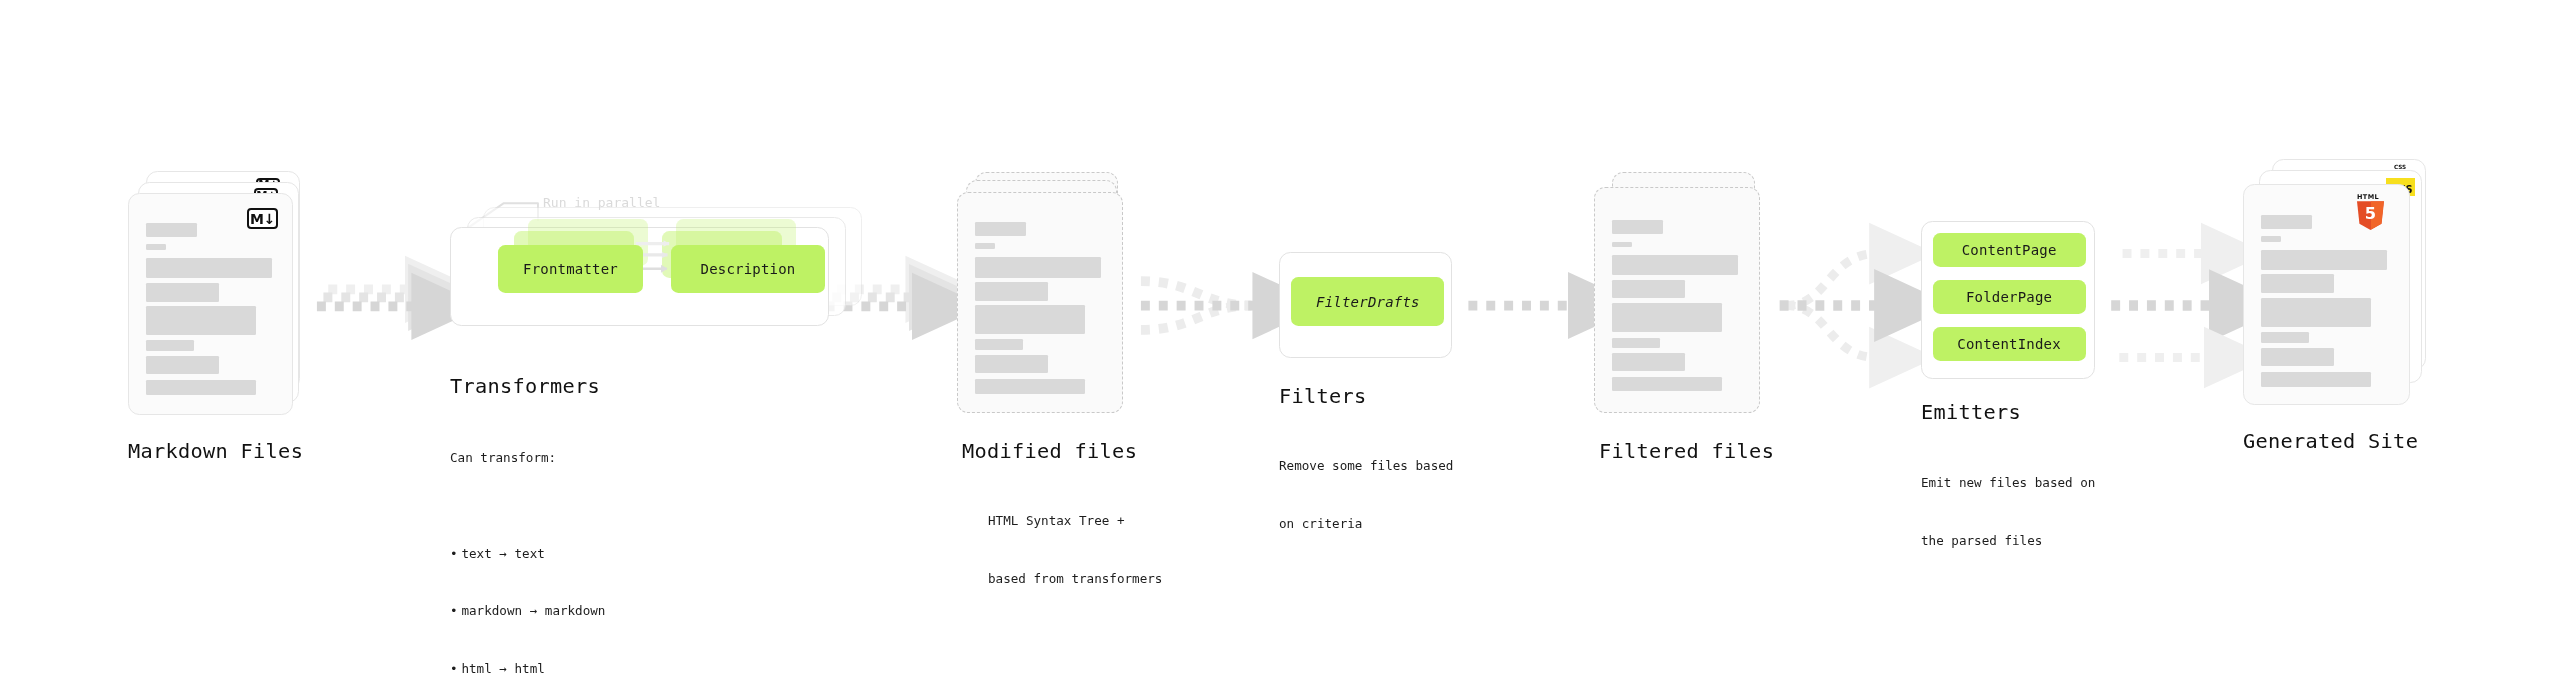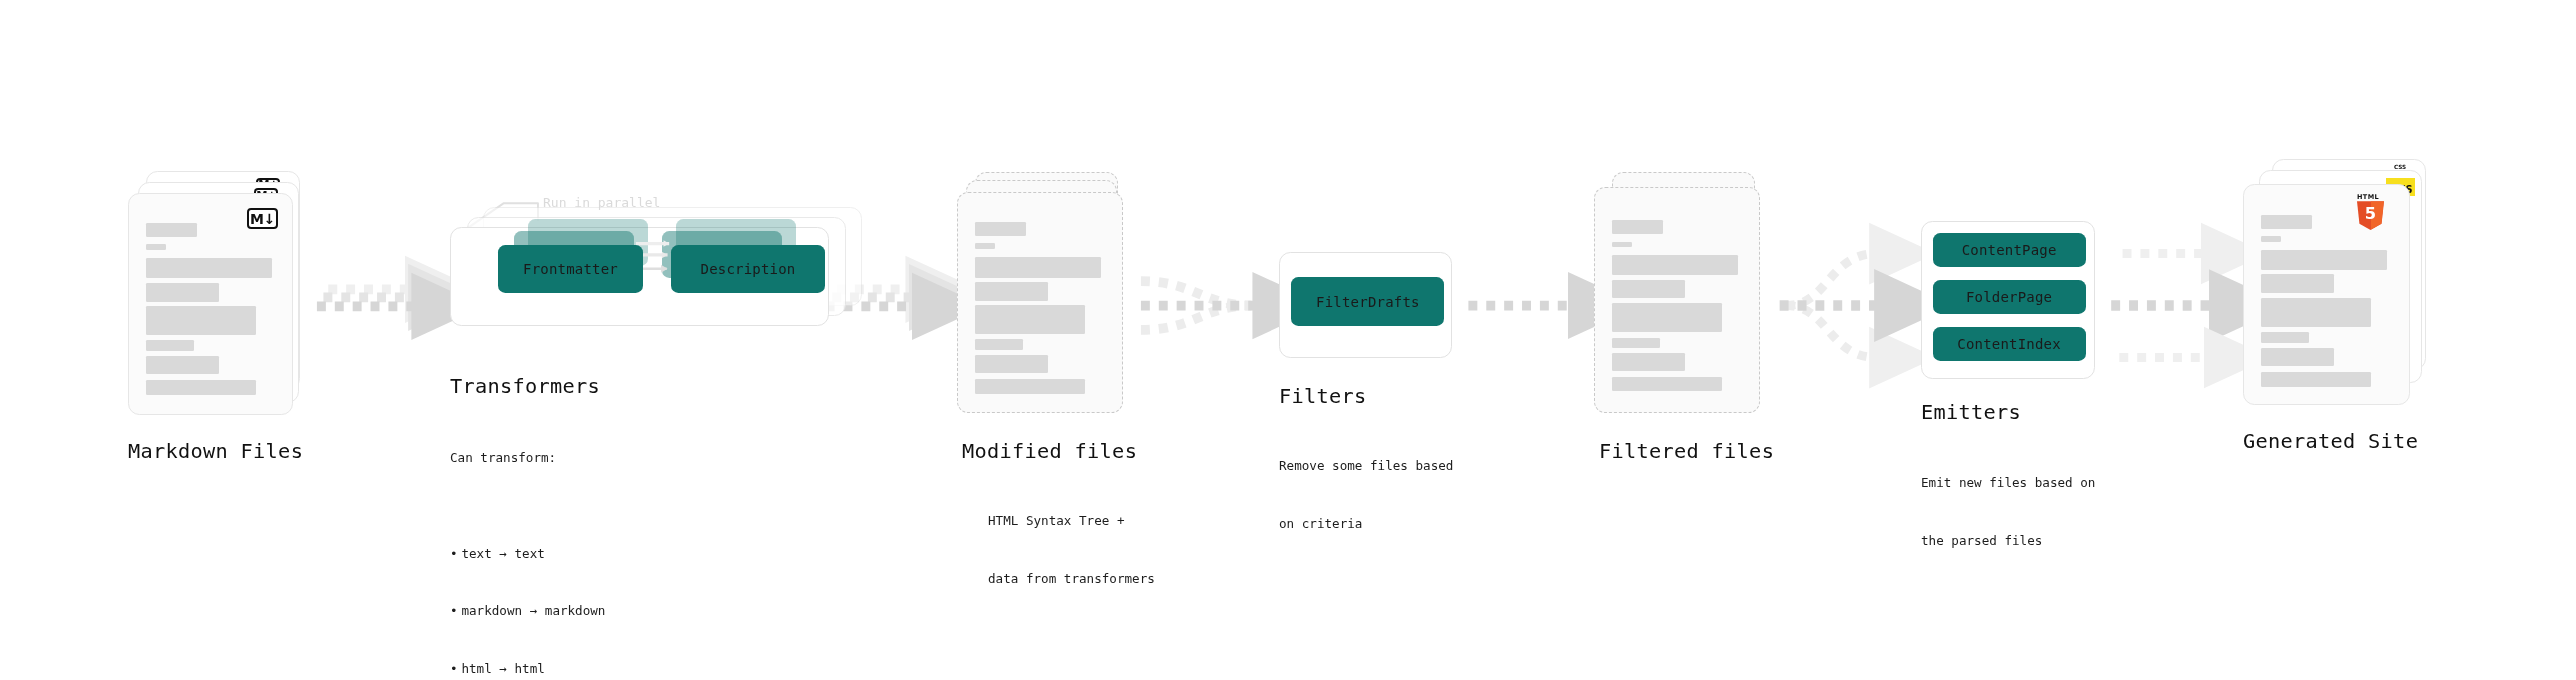--- a/index.html
+++ b/index.html
@@ -107,21 +107,21 @@
 
   
   .group-box {
     position: absolute;
     border: 1.3px solid #e2e2e2;
     border-radius: 11.4px;
     background: #ffffff;
   }
   .chip {
     position: absolute;
-    background: #0f766e;
+    background: #bef264;
     border-radius: 7.3px;
     display: flex; align-items: center; justify-content: center;
     font-size: 14px;
     color: #1a1a1a;
     letter-spacing: 0.2px;
     white-space: nowrap;
   }
 
   
   .caption-title {
@@ -288,25 +288,25 @@
         <div class="skel" style="left:17px; top:146px; width:48px; height:10.6px;"></div>
         <div class="skel" style="left:17px; top:162px; width:73px; height:18px;"></div>
         <div class="skel" style="left:17px; top:186px; width:110px; height:14.6px;"></div>
       </div>
     </div>
   </div>
 
   <div class="caption-title" style="left:962px; top:439px;">Modified files</div>
   <div class="caption-sub" style="left:962px; top:473px;margin-left:26px;">
     <div>HTML Syntax Tree +</div>
-    <div>data from transformers</div>
+    <div>based from transformers</div>
   </div>
 
   <div class="node" style="left:1279px; top:252px;">
-    <div class="group-box" style="left:0px; top:0px; width:173px; height:106px;">
+    <div class="group-box" style="left:0px; top:0px; width:173px; height:106px;font-style:italic;">
       <div class="chip" style="left:11.4px; top:24.4px; width:153px; height:49px;">FilterDrafts</div>
     </div>
   </div>
 
   <div class="caption-title" style="left:1279px; top:384px;">Filters</div>
   <div class="caption-sub" style="left:1279px; top:418px;">
     <div>Remove some files based</div>
     <div>on criteria</div>
   </div>
 

